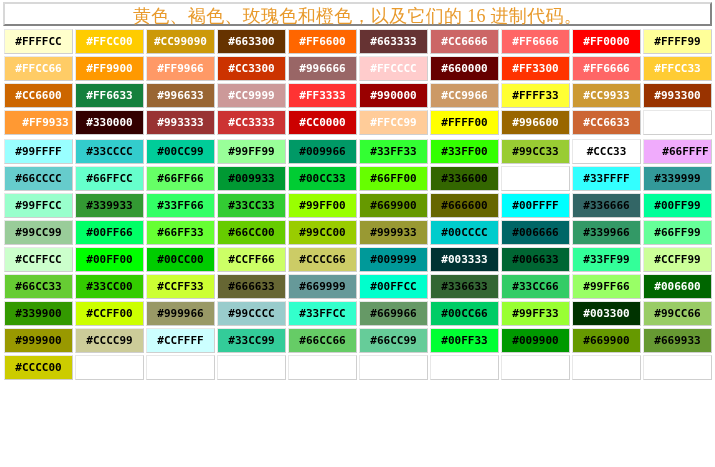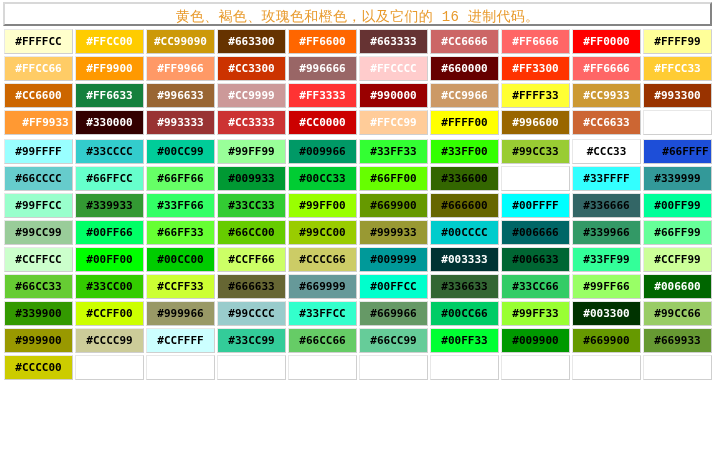--- a/index.html
+++ b/index.html
@@ -26,22 +26,22 @@
     border-style: outset;
     background: #ffffff;
     height: 24px;
     line-height: 24px;
     text-align: center;
     margin: 2px 3px 1px 3px;
     box-sizing: border-box;
   }
   .caption-text {
     color: #e89a2c;
-    font-size: 14px;
-    font-family: Liberation Mono, monospace;
+    font-size: 18px;
+    font-family: Liberation Serif, serif;
     letter-spacing: 0.3px;
     white-space: nowrap;
   }
   table.swatch-table {
     border-collapse: separate;
     border-spacing: 2px;
     margin: 0 2px;
     table-layout: fixed;
     width: 711px;
   }
@@ -136,21 +136,21 @@
           <tr>
             <td class="txt-black" style="background: rgb(153, 255, 255); color: rgb(0, 0, 0);">#99FFFF</td>
             <td class="txt-black" style="background: rgb(51, 204, 204); color: rgb(0, 0, 0);">#33CCCC</td>
             <td class="txt-black" style="background: rgb(0, 204, 153); color: rgb(0, 0, 0);">#00CC99</td>
             <td class="txt-black" style="background: rgb(153, 255, 153); color: rgb(0, 0, 0);">#99FF99</td>
             <td class="txt-black" style="background: rgb(0, 153, 102); color: rgb(0, 0, 0);">#009966</td>
             <td class="txt-black" style="background: rgb(51, 255, 51); color: rgb(0, 0, 0);">#33FF33</td>
             <td class="txt-black" style="background: rgb(51, 255, 0); color: rgb(0, 0, 0);">#33FF00</td>
             <td class="txt-black" style="background: rgb(153, 204, 51); color: rgb(0, 0, 0);">#99CC33</td>
             <td class="txt-black" style="background: rgb(255, 255, 255); color: rgb(0, 0, 0);">#CCC33</td>
-            <td class="txt-black" style="background: #1d4ed8; color: rgb(0, 0, 0); padding-left: 16px;">#66FFFF</td>
+            <td class="txt-black" style="background: #f0abfc; color: rgb(0, 0, 0); padding-left: 16px;">#66FFFF</td>
           </tr>
           <tr>
             <td class="txt-black" style="background: rgb(102, 204, 204); color: rgb(0, 0, 0);">#66CCCC</td>
             <td class="txt-black" style="background: rgb(102, 255, 204); color: rgb(0, 0, 0);">#66FFCC</td>
             <td class="txt-black" style="background: rgb(102, 255, 102); color: rgb(0, 0, 0);">#66FF66</td>
             <td class="txt-black" style="background: rgb(0, 153, 51); color: rgb(0, 0, 0);">#009933</td>
             <td class="txt-black" style="background: rgb(0, 204, 51); color: rgb(0, 0, 0);">#00CC33</td>
             <td class="txt-black" style="background: rgb(102, 255, 0); color: rgb(0, 0, 0);">#66FF00</td>
             <td class="txt-black" style="background: rgb(51, 102, 0); color: rgb(0, 0, 0);">#336600</td>
             <td class="empty-cell" style="background: rgb(255, 255, 255); color: rgb(0, 0, 0);"></td>

